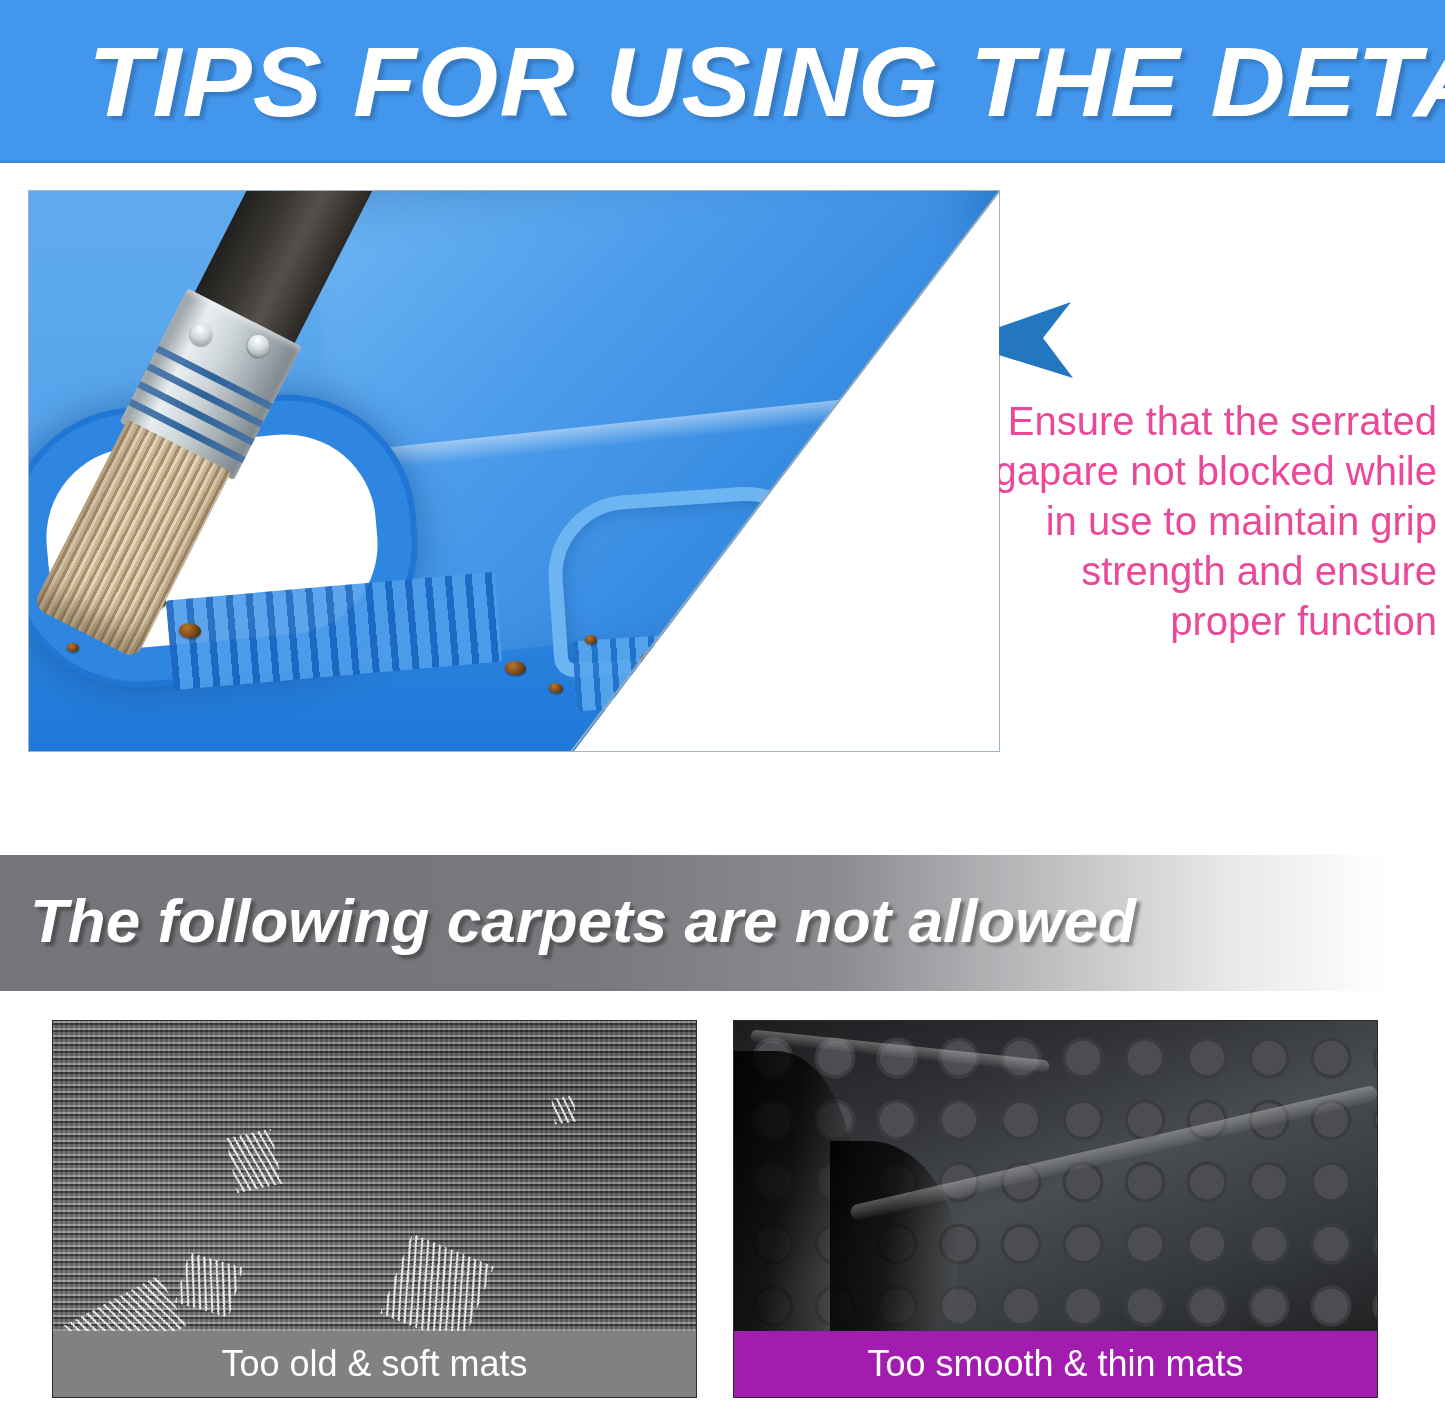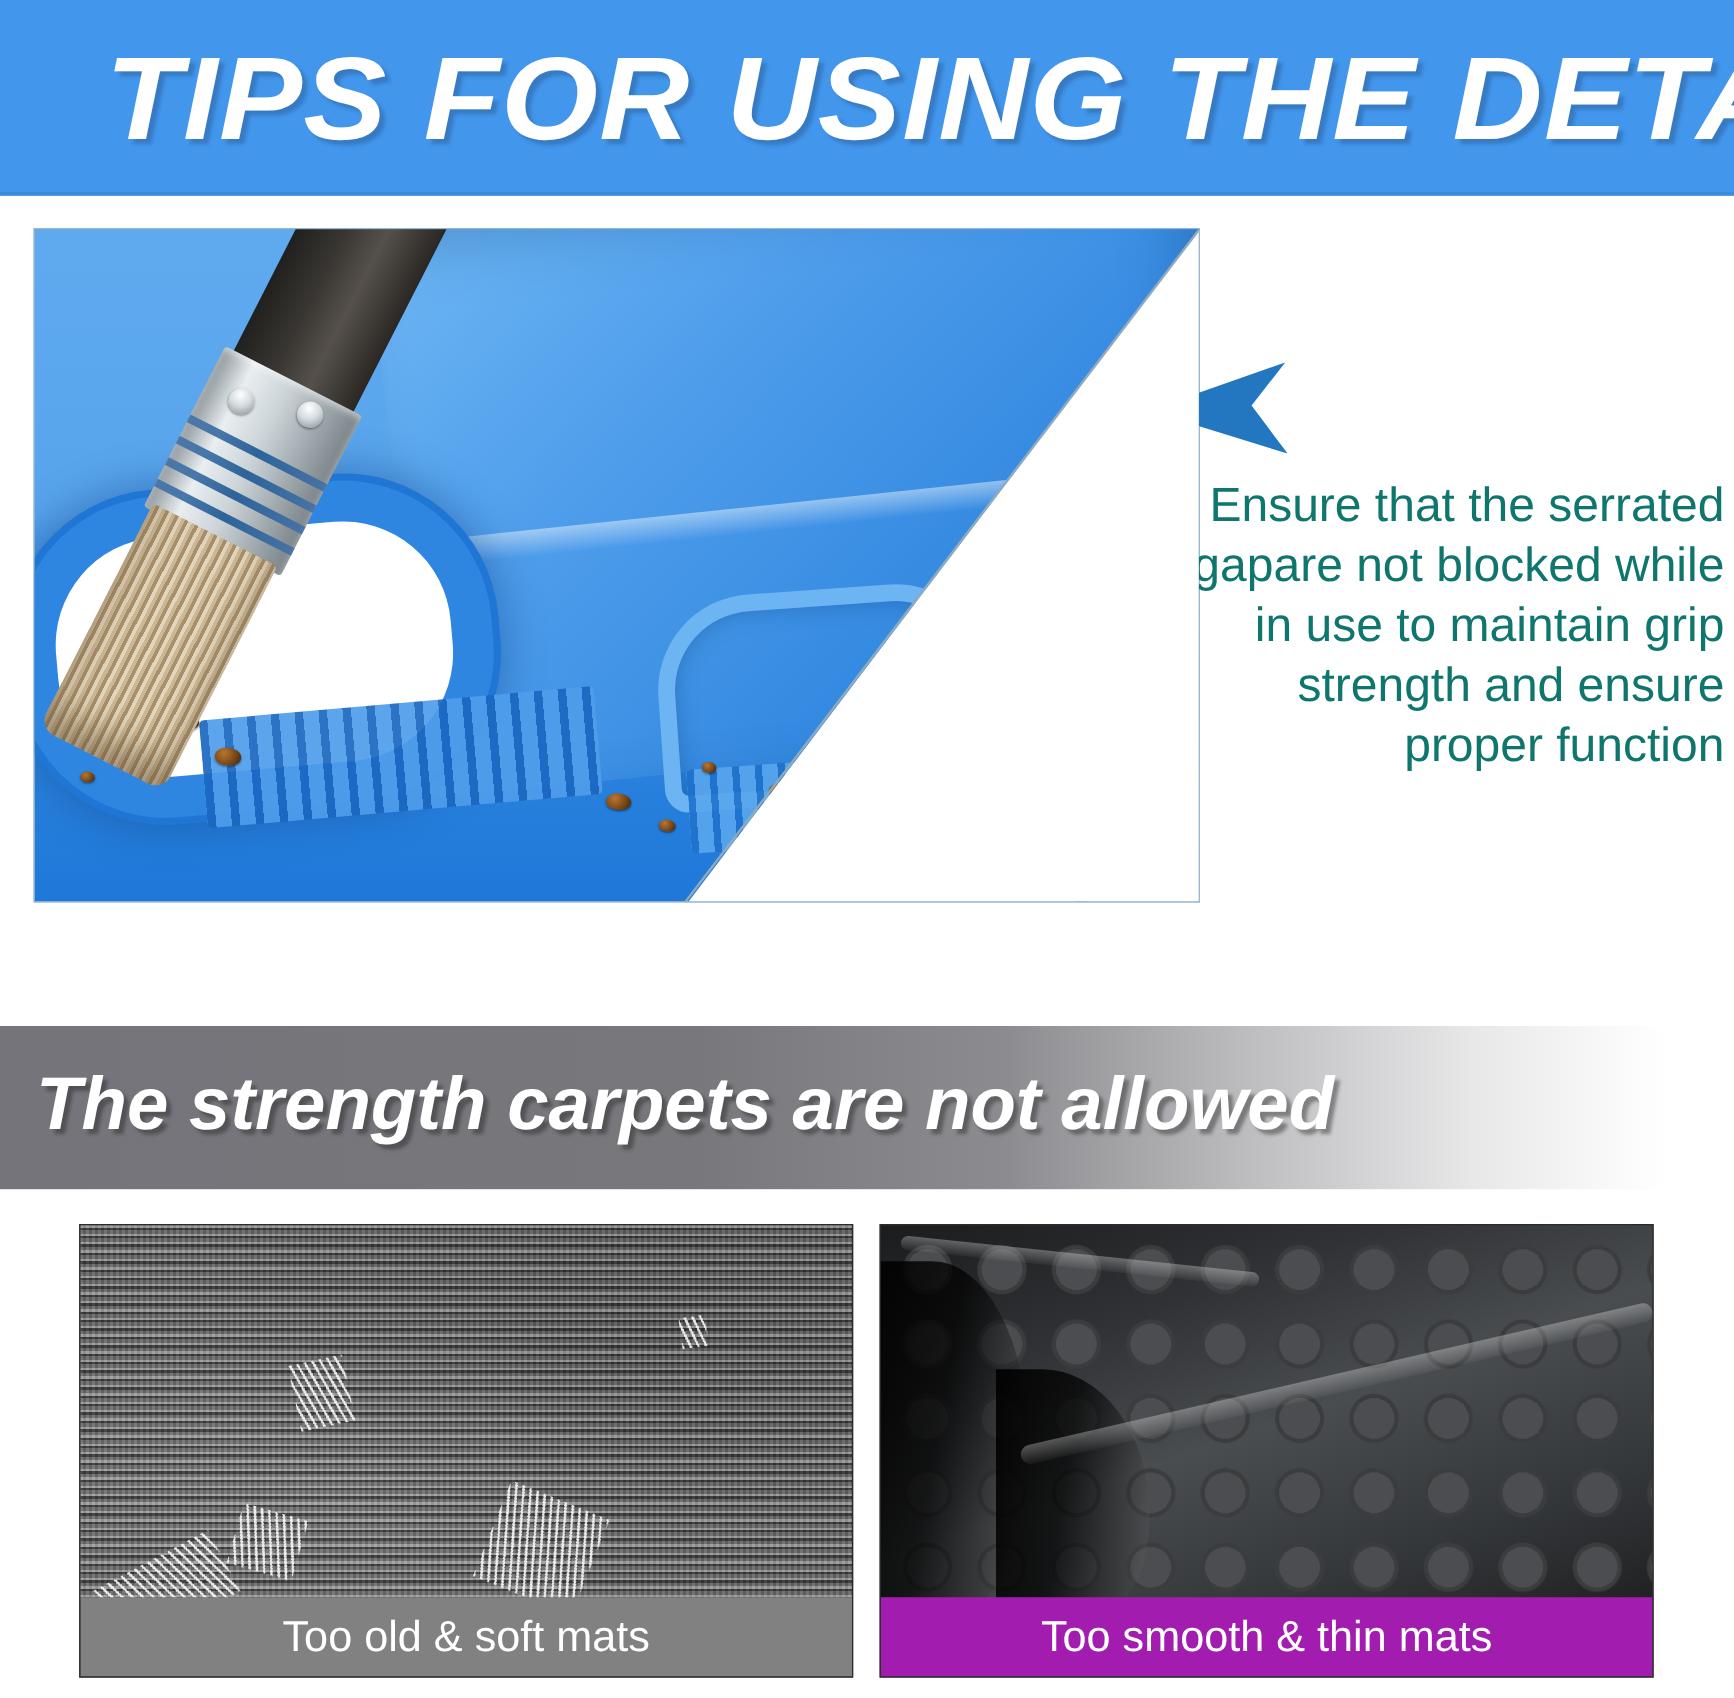--- a/index.html
+++ b/index.html
@@ -221,21 +221,21 @@
   #callout-arrow {
     position: absolute;
     left: 955px; top: 300px;
     width: 120px; height: 80px;
   }
   #callout-text {
     position: absolute;
     left: 955px; top: 396px;
     width: 482px;
     text-align: right;
-    color: #0f766e;
+    color: #ec4899;
     font-size: 40px;
     line-height: 50px;
     font-weight: 400;
   }
 
   
   #carpets-banner {
     position: absolute;
     left: 0; top: 855px;
     width: 1445px; height: 136px;
@@ -262,21 +262,21 @@
   .mat-card {
     position: absolute;
     top: 1020px;
     width: 645px;
     height: 378px;
     border: 1px solid #2b2b2b;
     box-sizing: border-box;
     overflow: hidden;
     background: #3a3a3a;
   }
-  #mat-card-left  { left: 66px; }
+  #mat-card-left  { left: 52px; }
   #mat-card-right { left: 733px; }
 
   .mat-photo {
     position: absolute;
     left: 0; top: 0;
     width: 100%;
     height: 312px;
     overflow: hidden;
   }
   
@@ -389,21 +389,21 @@
   </svg>
 </div>
 
 <svg id="callout-arrow" viewBox="0 0 120 80">
   <polygon points="2,42 116,2 88,38 118,78" fill="#2277C0"></polygon>
 </svg>
 
 <div id="callout-text">Ensure that the serrated gapare not blocked while in use to maintain grip strength and ensure proper function</div>
 
 <div id="carpets-banner">
-  <div id="carpets-banner-title">The strength carpets are not allowed</div>
+  <div id="carpets-banner-title">The following carpets are not allowed</div>
 </div>
 
 <div id="mat-card-left" class="mat-card">
   <div class="mat-photo">
     <div id="carpet-texture"></div>
     <div class="fray" style="left:178px; top:112px; width:46px; height:56px; transform:rotate(-12deg);"></div>
     <div class="fray" style="left:128px; top:238px; width:56px; height:52px; transform:rotate(16deg);"></div>
     <div class="fray" style="left:18px;  top:276px; width:108px; height:58px; transform:rotate(-28deg);"></div>
     <div class="fray" style="left:340px; top:226px; width:88px; height:86px; transform:rotate(22deg);"></div>
     <div class="fray" style="left:500px; top:76px; width:22px; height:26px; transform:rotate(-8deg);"></div>

